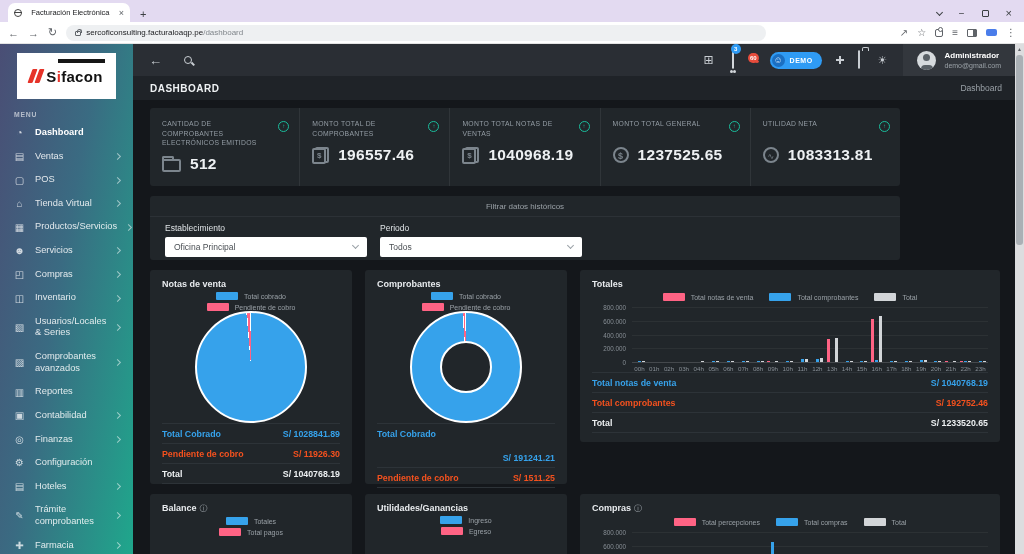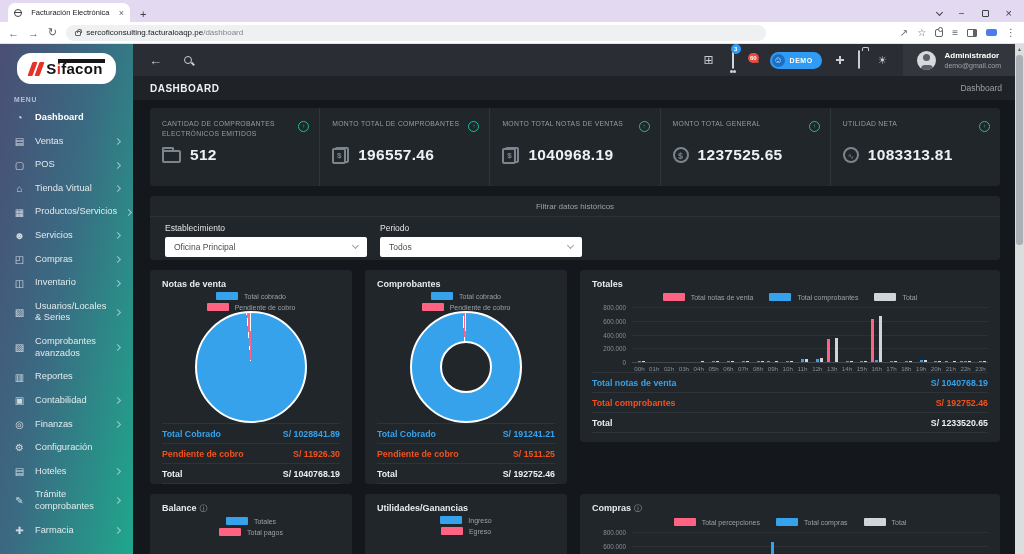--- a/index.html
+++ b/index.html
@@ -34,21 +34,21 @@
   .bluepill{width:11px;height:7px;background:#4a7dea;border-radius:2px;}
 
   
   .app{position:absolute;left:0;top:44px;width:1024px;height:510px;background:#14171b;}
   .scrollbar{position:absolute;right:0;top:0;bottom:0;width:9px;background:#dcdddf;}
   .scrollbar .up{display:block;width:9px;height:10px;color:#606468;font-size:5px;text-align:center;line-height:10px;}
   .scrollbar .thumb{position:absolute;left:1px;right:1px;top:11px;height:190px;background:#aab0b5;border-radius:3px;}
 
   
   .sidebar{position:absolute;left:0;top:0;bottom:0;width:133px;background:linear-gradient(100deg,#4a4e75 0%,#3a6b82 45%,#1fa78c 100%);overflow:hidden;}
-  .logo-box{width:99px;height:31px;background:#fff;border-radius:14px;margin:9px auto 4px auto;display:flex;align-items:center;justify-content:center;gap:4px;position:relative;}
+  .logo-box{width:99px;height:46px;background:#fff;border-radius:0;margin:9px auto 4px auto;display:flex;align-items:center;justify-content:center;gap:4px;position:relative;}
   .logo-mark{display:flex;gap:2px;}
   .logo-mark i{display:block;width:5px;height:14px;background:#e63329;transform:skewX(-20deg);border-radius:1px;}
   .logo-text{font-size:15px;font-weight:bold;color:#121212;letter-spacing:.3px;line-height:1;}
   .logo-text .li{color:#e63329;}
   .logo-tagbar{position:absolute;right:11px;top:6px;width:47px;height:4px;background:#161616;}
   .menu-label{font-size:6.8px;letter-spacing:.8px;color:rgba(255,255,255,.6);padding:8px 14px 3px 14px;font-weight:bold;}
   .menu-item{display:flex;align-items:center;padding:6px 13px;gap:9px;cursor:pointer;}
   .menu-item .mi-icon{width:13px;font-size:10px;color:rgba(255,255,255,.75);text-align:center;flex:0 0 auto;}
   .menu-item .mi-label{font-size:9.3px;color:rgba(255,255,255,.85);line-height:1.25;flex:1;}
   .menu-item.active .mi-label{color:#fff;font-weight:bold;}
@@ -88,21 +88,21 @@
   .avatar:before{content:"";position:absolute;left:6px;top:3px;width:7px;height:7px;border-radius:50%;background:#596066;}
   .avatar:after{content:"";position:absolute;left:3.5px;bottom:-3px;width:12px;height:8px;border-radius:6px;background:#596066;}
   .uname{font-size:8px;font-weight:bold;color:#fff;line-height:1.3;}
   .umail{font-size:7px;color:#9aa1a7;}
 
   .pagehead{height:24px;background:#1f2328;display:flex;align-items:center;justify-content:space-between;padding:0 13px 0 17px;}
   .ph-title{font-size:10px;font-weight:bold;color:#eef1f3;letter-spacing:.5px;}
   .ph-crumb{font-size:8.5px;color:#9aa1a7;}
 
   .content{position:absolute;left:0;right:0;top:56px;bottom:0;background:#14171b;padding:8px 0 0 17px;}
-  .panel{width:850px;background:#21262a;border-radius:3px;}
+  .panel{width:750px;background:#21262a;border-radius:3px;}
 
   
   .stats{height:78px;display:flex;}
   .stat{flex:1;padding:11px 12px;position:relative;}
   .stat + .stat{border-left:1px solid rgba(255,255,255,.07);}
   .stat-label{font-size:6.8px;color:#949da5;letter-spacing:.3px;line-height:1.4;padding-right:18px;min-height:20px;}
   .stat-up{position:absolute;right:10px;top:13px;width:11px;height:11px;border:1.4px solid #1abc9c;border-radius:50%;color:#1abc9c;font-size:6px;line-height:9px;text-align:center;}
   .stat-val{display:flex;align-items:center;gap:9px;margin-top:7px;}
   .stat-num{font-size:15.5px;font-weight:bold;color:#eef1f3;letter-spacing:.3px;}
   .ic-folder{width:19px;height:13px;border:2px solid #7c858d;border-radius:2px;position:relative;margin-top:3px;}
@@ -427,21 +427,21 @@
               </span>
             </div>
           <div class="pie-wrap">
               <div class="pie" id="compr-pie" style="background: conic-gradient(rgb(54, 162, 235) 0deg, rgb(54, 162, 235) 356.377deg, rgb(255, 255, 255) 356.377deg, rgb(255, 255, 255) 357.177deg, rgb(255, 99, 132) 357.177deg, rgb(255, 99, 132) 359.2deg, rgb(255, 255, 255) 359.2deg, rgb(255, 255, 255) 360deg);">
                 <div class="hole"></div>
               </div>
             </div>
           <div class="trows" id="compr-rows">
               <div class="trow">
                 <span style="color: rgb(54, 162, 235);">Total Cobrado</span>
-                <span style="color: rgb(54, 162, 235);">S/ 191241.21</span>
+                <span style="color: rgb(54, 162, 235); margin-top: 24px;">S/ 191241.21</span>
               </div>
               <div class="trow">
                 <span style="color: rgb(244, 81, 30);">Pendiente de cobro</span>
                 <span style="color: rgb(244, 81, 30);">S/ 1511.25</span>
               </div>
               <div class="trow">
                 <span style="color: rgb(237, 240, 242);">Total</span>
                 <span style="color: rgb(237, 240, 242);">S/ 192752.46</span>
               </div>
             </div>

